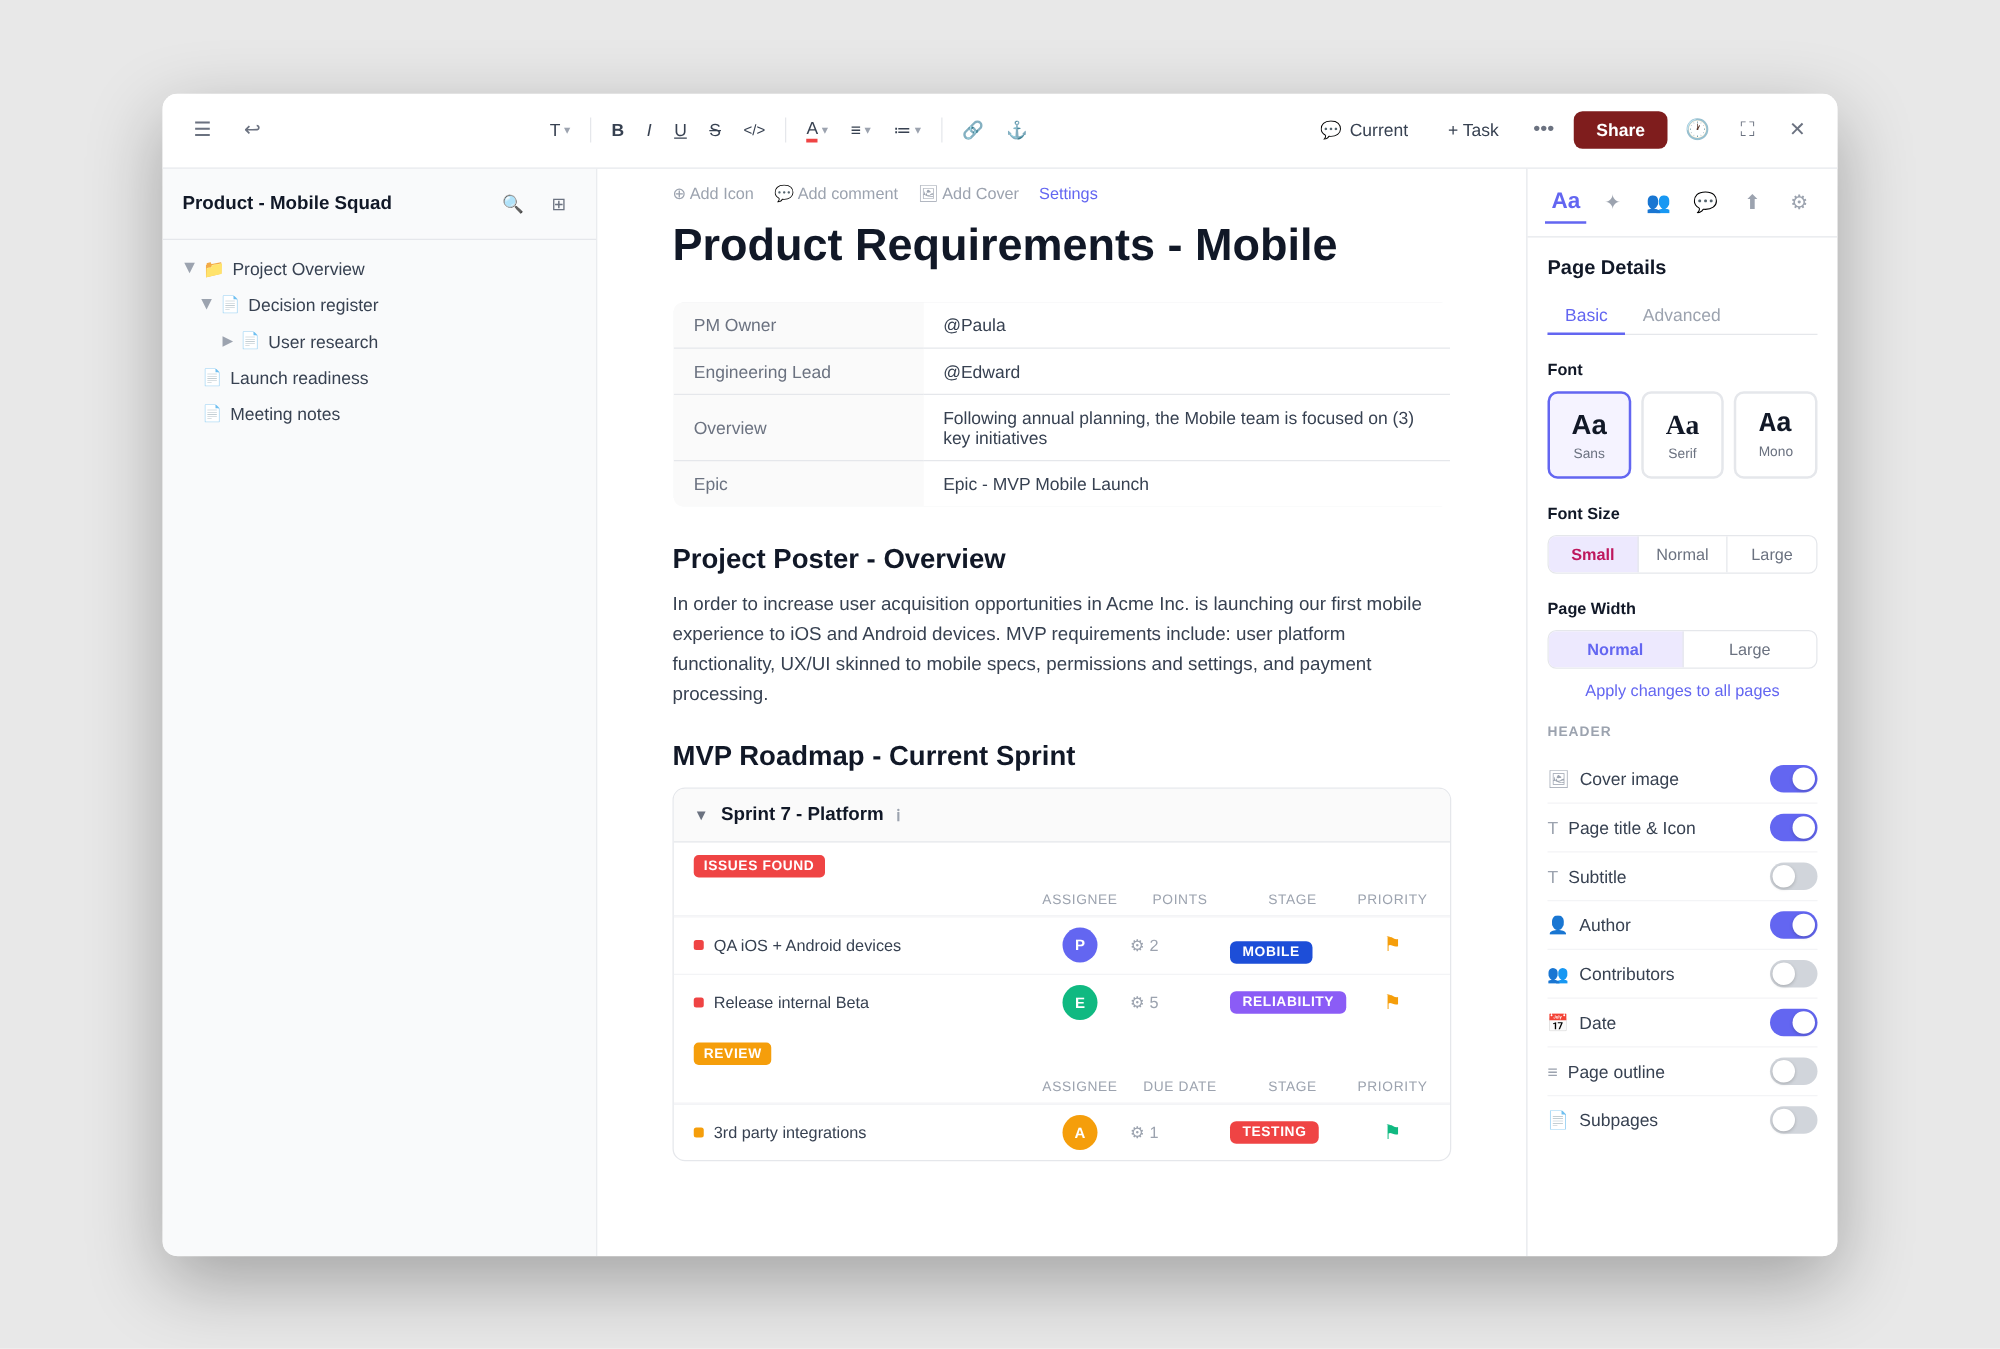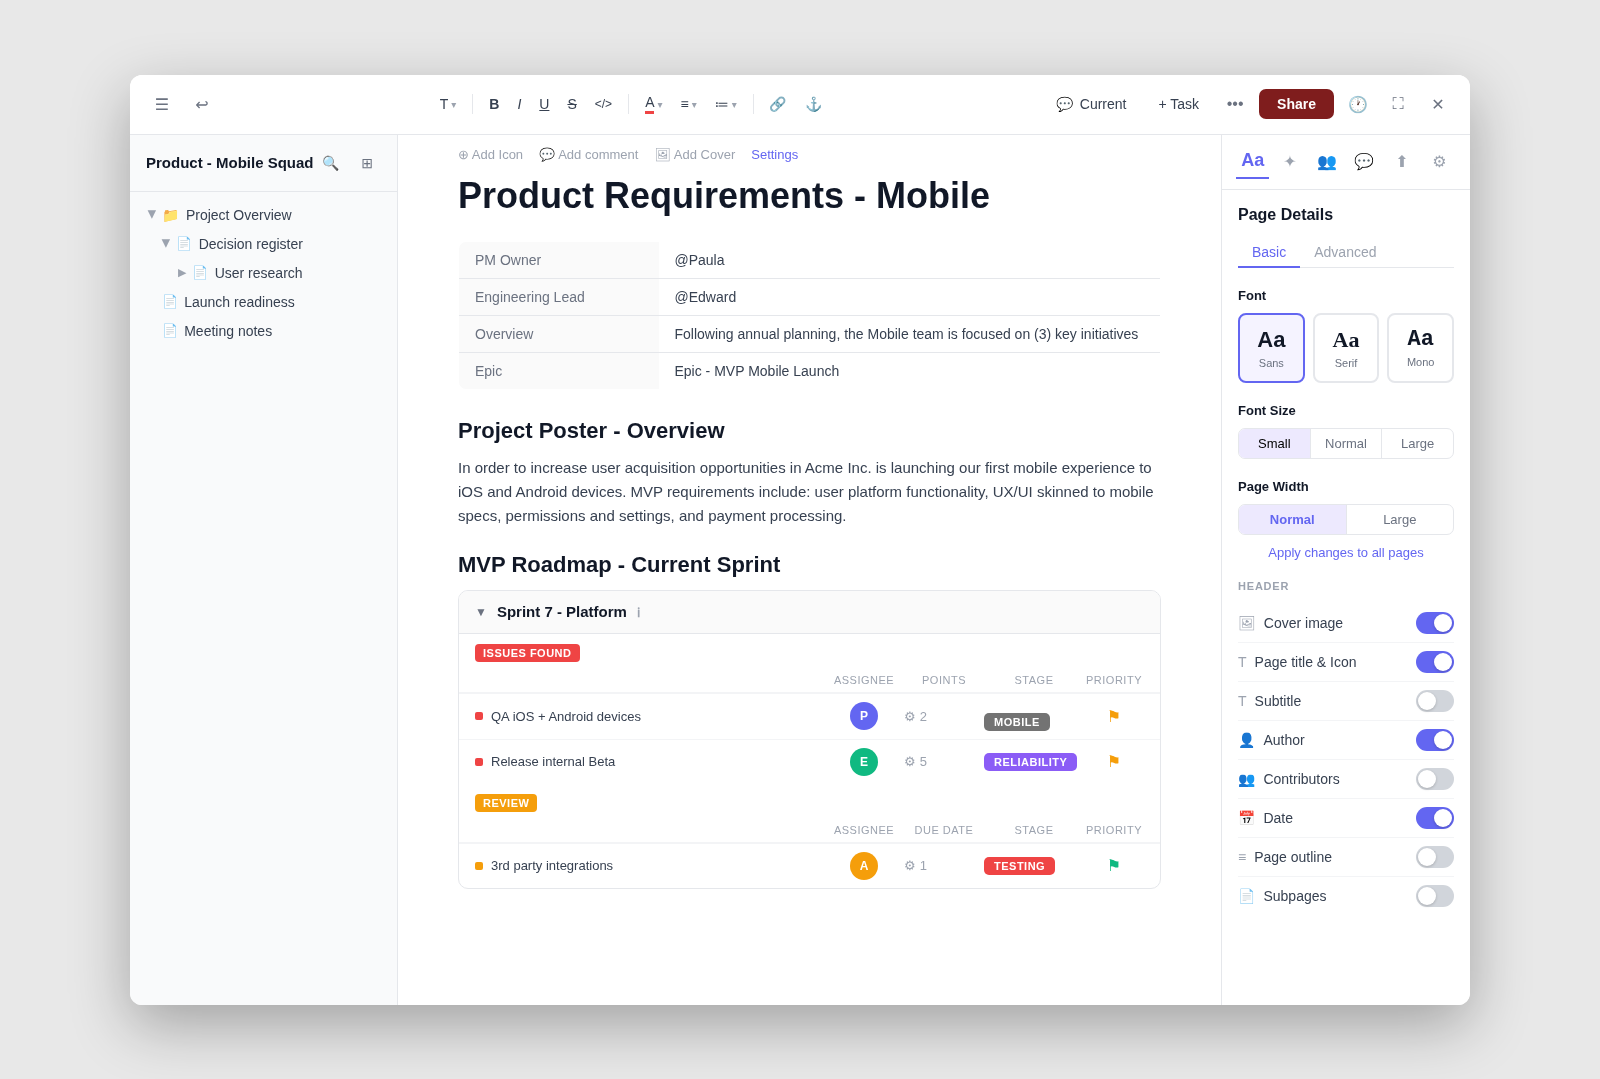--- a/index.html
+++ b/index.html
@@ -113,21 +113,21 @@
       cursor: pointer;
     }
     
     .main-layout {
       display: flex;
       flex: 1;
       overflow: hidden;
     }
     
     .sidebar {
-      width: 268px;
+      width: 348px;
       border-right: 1px solid #e5e7eb;
       display: flex;
       flex-direction: column;
       background: #f9fafb;
       flex-shrink: 0;
     }
     .sidebar-header {
       display: flex;
       align-items: center;
       justify-content: space-between;
@@ -339,21 +339,21 @@
     }
     .stage-badge {
       display: inline-block;
       padding: 3px 10px;
       border-radius: 5px;
       font-size: 11px;
       font-weight: 700;
       text-transform: uppercase;
       letter-spacing: 0.5px;
     }
-    .stage-mobile { background: #737373; color: white; margin-top: 11px; }
+    .stage-mobile { background: #1d4ed8; color: white; margin-top: 11px; }
     .stage-reliability { background: #8b5cf6; color: white; }
     .stage-testing { background: #ef4444; color: white; }
     .priority-flag {
       display: flex;
       align-items: center;
       justify-content: center;
     }
     .flag-icon { font-size: 16px; }
     .flag-yellow { color: #f59e0b; }
     .flag-green { color: #10b981; }
@@ -481,22 +481,22 @@
       padding: 7px;
       text-align: center;
       font-size: 13px;
       color: #6b7280;
       cursor: pointer;
       border-right: 1px solid #e5e7eb;
     }
     .size-option:last-child { border-right: none; }
     .size-option.selected {
       background: #ede9fe;
-      color: #000000;
-      font-weight: 400;
+      color: #be185d;
+      font-weight: 700;
     }
     
     .width-options {
       display: flex;
       border: 1px solid #e5e7eb;
       border-radius: 7px;
       overflow: hidden;
       margin-bottom: 10px;
     }
     .width-option {

